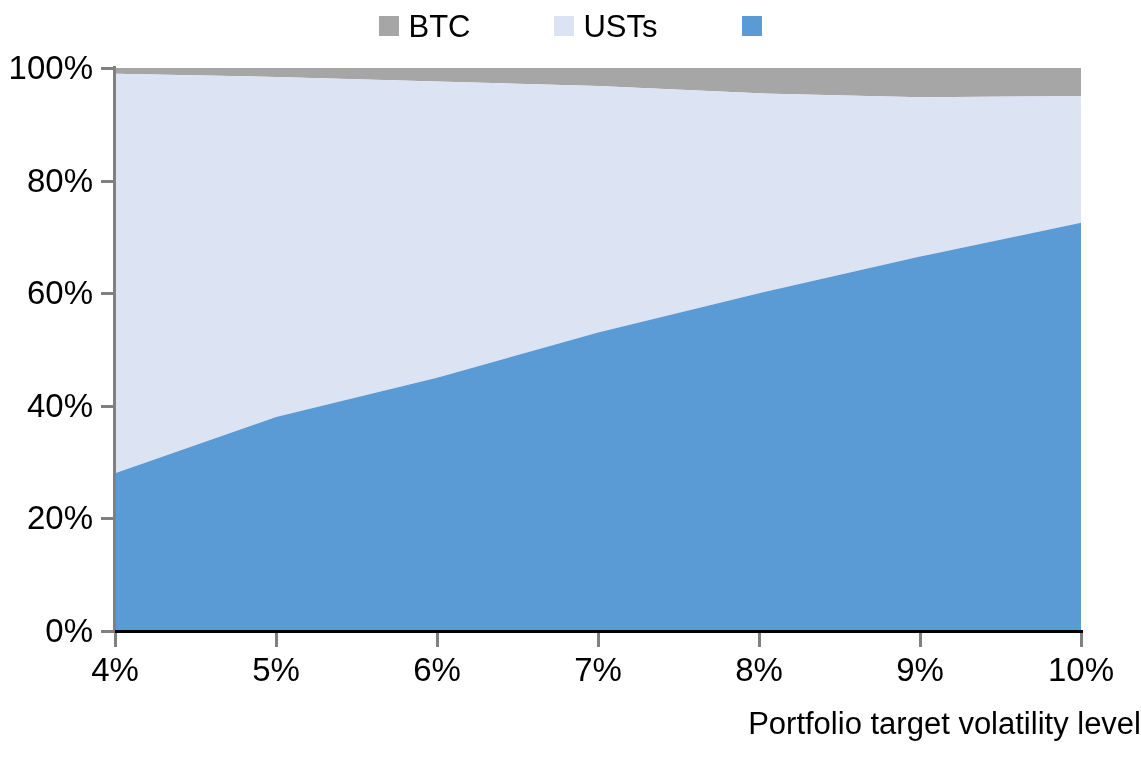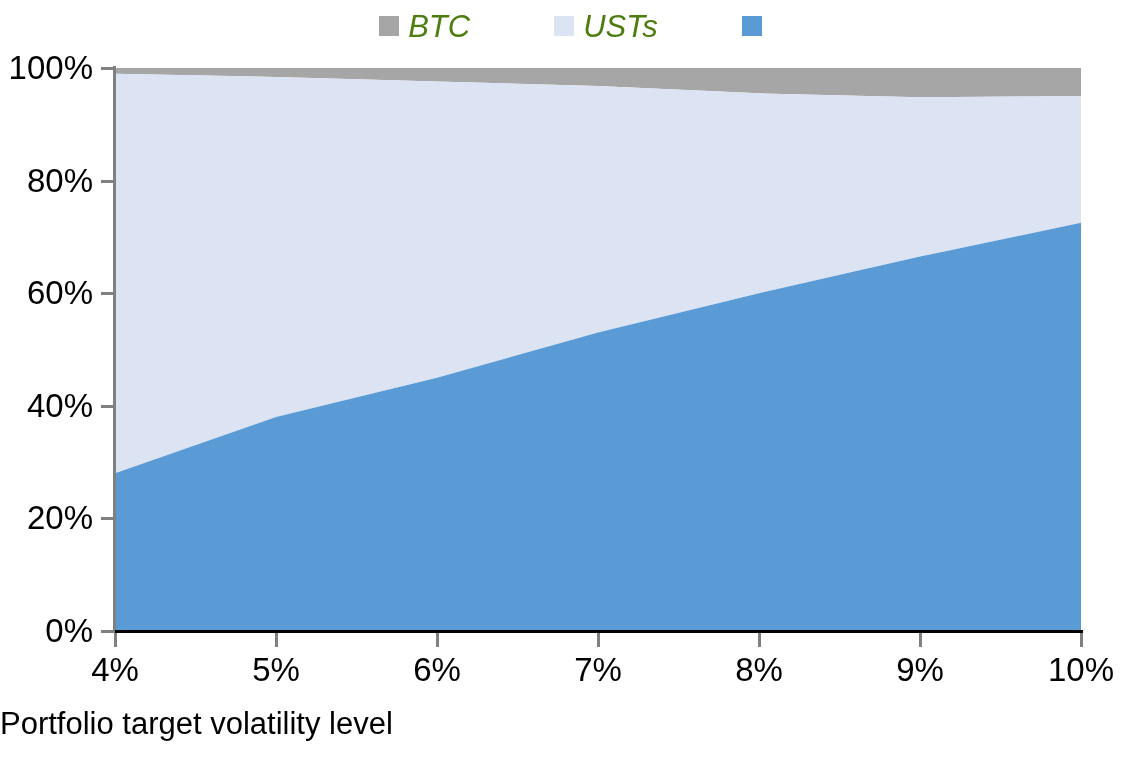--- a/index.html
+++ b/index.html
@@ -40,23 +40,22 @@
     gap: 9px;
   }
   .legend-swatch {
     width: 20px;
     height: 20px;
     display: block;
   }
   .legend-label {
     font-size: 31px;
     line-height: 31px;
-    color: #4d7c0f;
+    color: #000000;
     white-space: nowrap;
-    font-style: italic;
   }
 
   
   #plot-wrap {
     position: absolute;
     left: 115px;
     top: 68px;
     width: 966px;
     height: 563px;
   }
@@ -117,21 +116,21 @@
     line-height: 36px;
     color: #000000;
     white-space: nowrap;
   }
 
   #x-axis-title {
     position: absolute;
     left: 0;
     top: 706px;
     width: 1141px;
-    text-align: left;
+    text-align: right;
     font-size: 31px;
     line-height: 36px;
     color: #000000;
   }
 </style>
 </head>
 <body>
 
 <div id="chart-root">
 

